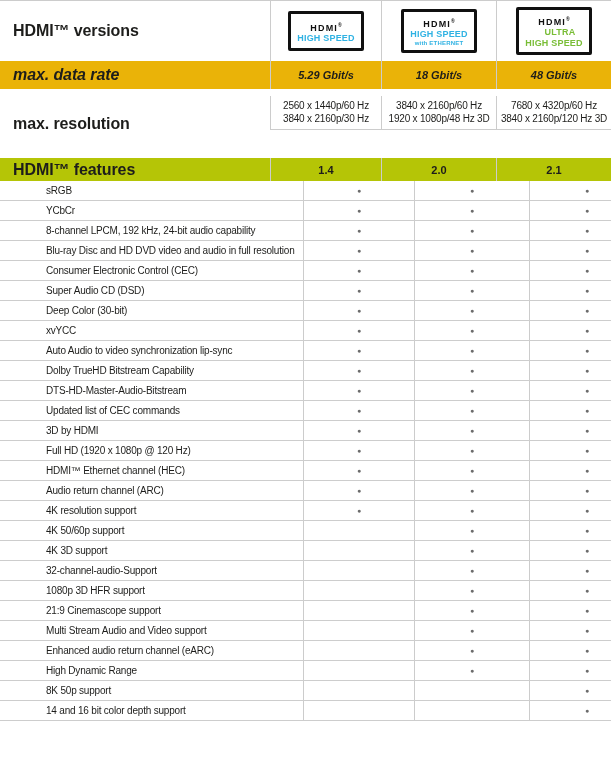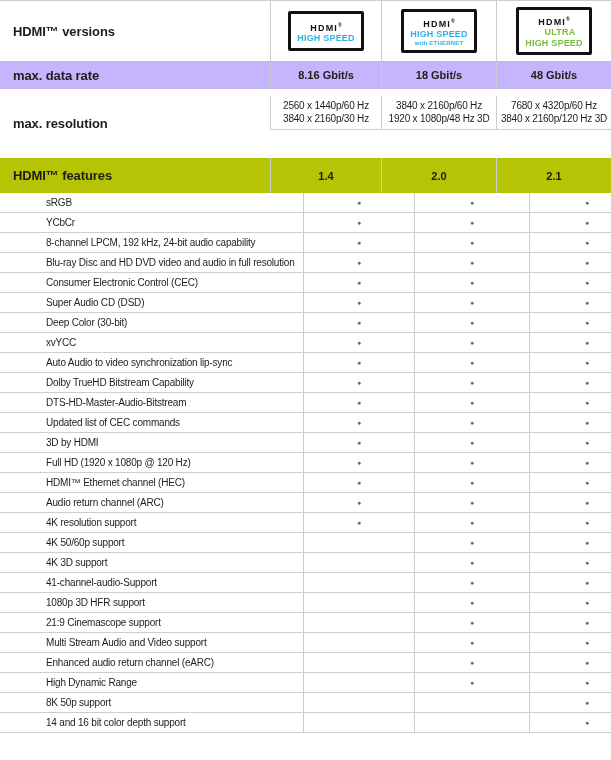--- a/index.html
+++ b/index.html
@@ -12,21 +12,21 @@
   }
   .table { width: 611px; border-top: 1px solid #cccccc; }
 
   .row { display: flex; width: 611px; }
   .cell { display: flex; align-items: center; }
   .c-label { flex: 0 0 270px; padding-left: 13px; }
   .c2 { flex: 0 0 111px; border-left: 1px solid #cccccc; justify-content: center; text-align: center; }
   .c3 { flex: 0 0 115px; border-left: 1px solid #cccccc; justify-content: center; text-align: center; }
   .c4 { flex: 0 0 115px; border-left: 1px solid #cccccc; justify-content: center; text-align: center; }
 
-  .hdr-label { font-size: 13px; font-weight: 700; letter-spacing: -0.1px; }
+  .hdr-label { font-size: 16px; font-weight: 700; letter-spacing: -0.1px; }
 
   
   .row-versions { height: 60px; }
   .badge {
     display: inline-flex; flex-direction: column; align-items: center; justify-content: center;
     border: 3px solid #101010; border-radius: 2px;
     background: #ffffff; padding: 4px 6px 3px 6px; min-width: 70px; min-height: 40px;
   }
   .badge-logo { font-size: 9px; font-weight: 700; letter-spacing: 1.2px; color: #101010; line-height: 10px; }
   .badge-logo sup { font-size: 5px; letter-spacing: 0; }
@@ -42,21 +42,21 @@
   .row-resolution { height: 69px; }
   .res-right { flex: 0 0 341px; display: flex; flex-direction: row; margin-top: 7px; }
   .res-sub { display: flex; width: 341px; }
   .res-sub-a { height: 34px; border-bottom: 1px solid #cccccc; }
   .res-sub-b { height: 35px; }
   .res-sub .c2 { border-left: 1px solid #cccccc; }
   .res-sub .rc { flex-direction: column; justify-content: center; }
   .res-text { font-size: 10px; line-height: 12.5px; letter-spacing: -0.2px; white-space: nowrap; }
 
   
-  .row-feathdr { height: 35px; }
+  .row-feathdr { height: 23px; }
   .row-feathdr .hdr-label { font-weight: 700; }
 
   
   .feat { height: 20px; border-bottom: 1px solid #cdcdcd; }
   .feat-label { font-size: 10px; letter-spacing: -0.2px; white-space: nowrap; overflow: hidden; margin-left: 33px; }
   .dot { font-size: 7px; color: #6b6b6b; line-height: 7px; }
 </style>
 </head>
 <body>
 
@@ -79,23 +79,23 @@
     </div>
     <div class="cell c4">
       <div class="badge">
         <div class="badge-logo"><span>HDMI</span><sup>®</sup></div>
         <div class="badge-line1" style="color: rgb(121, 189, 54); margin-left: 12px;">ULTRA</div>
         <div class="badge-line2-big" style="color: rgb(121, 189, 54);">HIGH SPEED</div>
       </div>
     </div>
   </div>
 
-  <div class="row row-datarate" style="background-color: #c4b5fd;">
+  <div class="row row-datarate" style="background-color: #eab308; font-style: italic;">
     <div class="cell c-label hdr-label">max. data rate</div>
-    <div class="cell c2 val-bold">8.16 Gbit/s</div>
+    <div class="cell c2 val-bold">5.29 Gbit/s</div>
     <div class="cell c3 val-bold">18 Gbit/s</div>
     <div class="cell c4 val-bold">48 Gbit/s</div>
   </div>
 
   <div class="row row-resolution">
     <div class="cell c-label hdr-label">max. resolution</div>
     <div class="res-right">
       <div class="res-sub res-sub-a">
         <div class="cell c2 rc">
           <div class="res-text">2560 x 1440p/60 Hz</div>
@@ -240,21 +240,21 @@
     <div class="cell c3 dot">●</div>
     <div class="cell c4 dot">●</div>
   </div>
   <div class="row feat">
     <div class="cell c-label feat-label">4K 3D support</div>
     <div class="cell c2 dot"></div>
     <div class="cell c3 dot">●</div>
     <div class="cell c4 dot">●</div>
   </div>
   <div class="row feat">
-    <div class="cell c-label feat-label">41-channel-audio-Support</div>
+    <div class="cell c-label feat-label">32-channel-audio-Support</div>
     <div class="cell c2 dot"></div>
     <div class="cell c3 dot">●</div>
     <div class="cell c4 dot">●</div>
   </div>
   <div class="row feat">
     <div class="cell c-label feat-label">1080p 3D HFR support</div>
     <div class="cell c2 dot"></div>
     <div class="cell c3 dot">●</div>
     <div class="cell c4 dot">●</div>
   </div>

